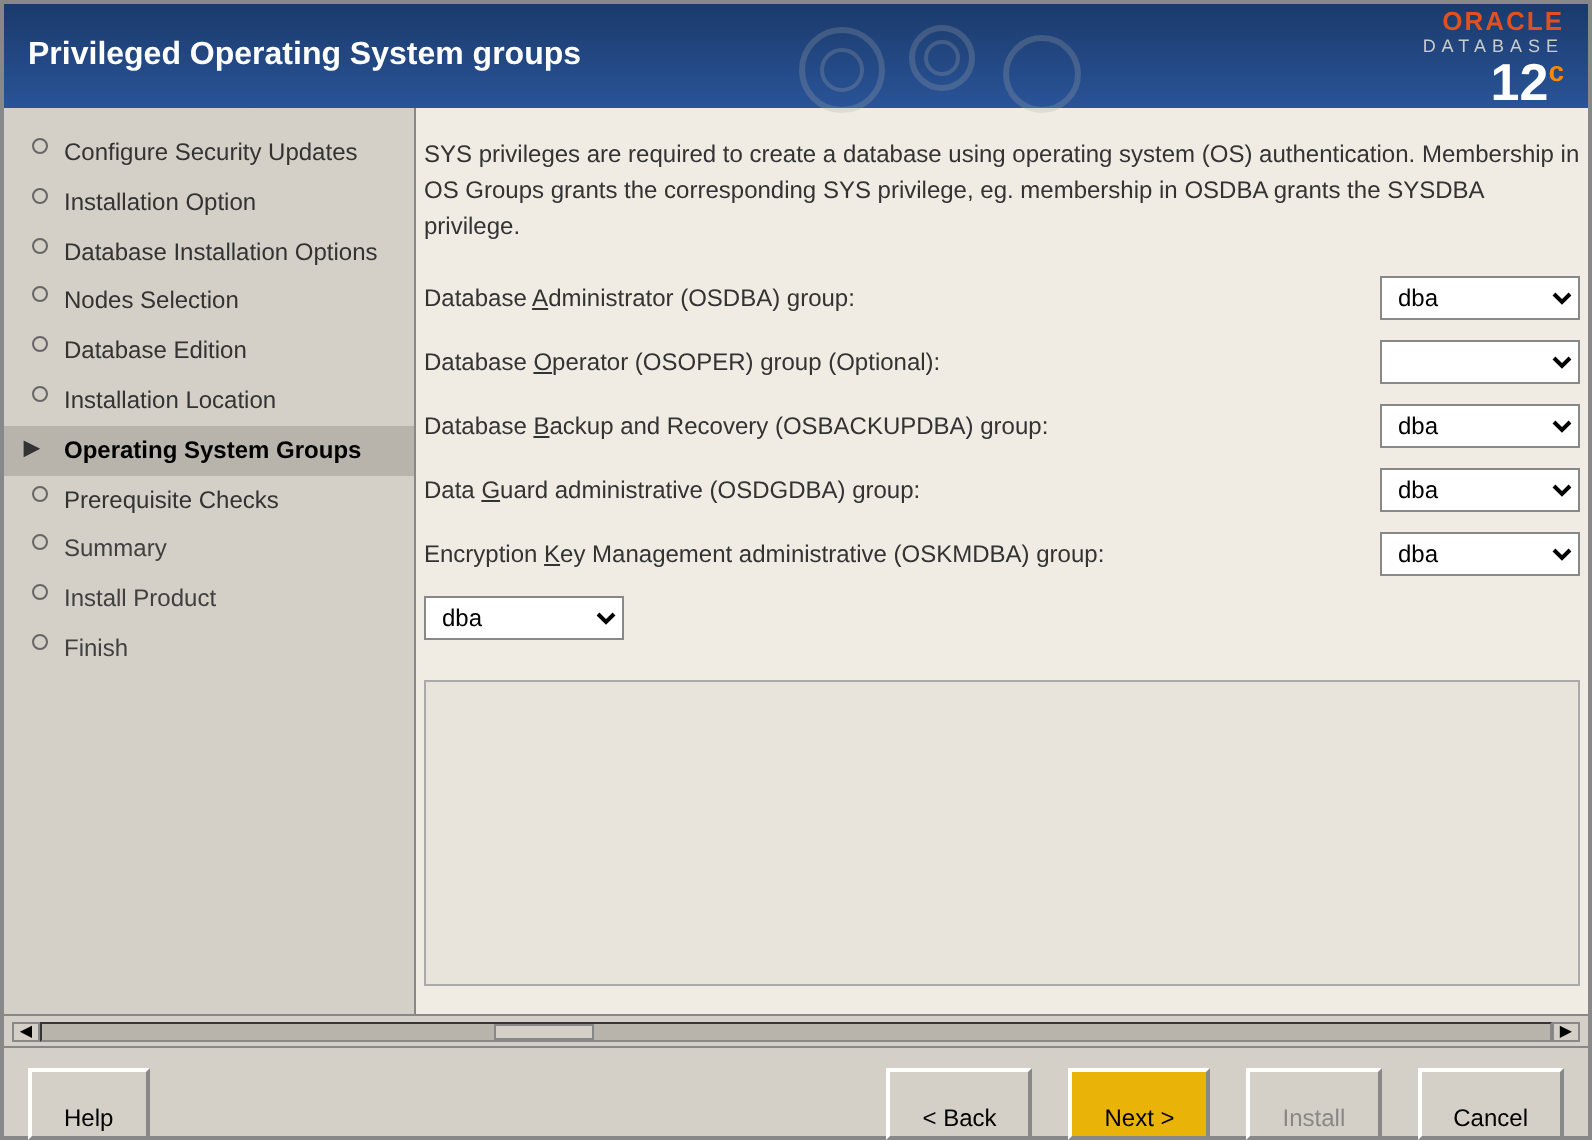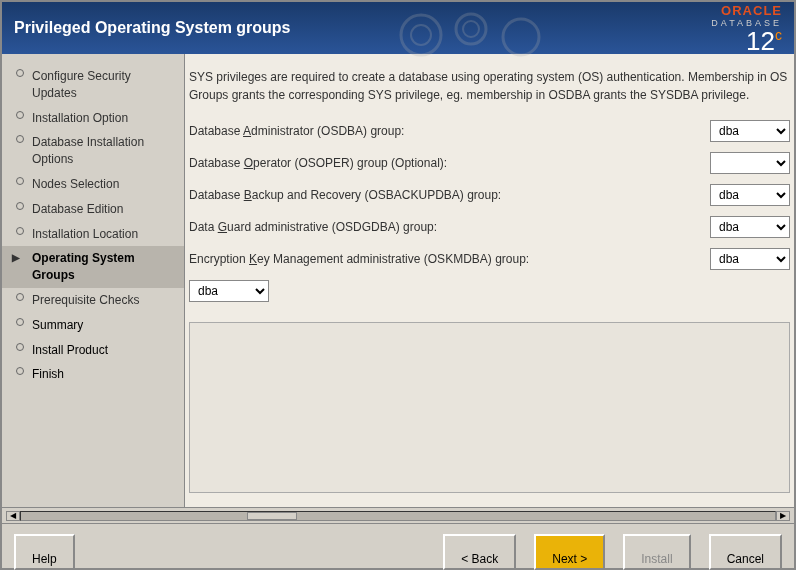--- a/index.html
+++ b/index.html
@@ -30,41 +30,41 @@
     }
     .oracle-brand {
       text-align: right;
     }
     .main-content {
       display: flex;
       flex: 1;
       overflow: hidden;
     }
     .sidebar {
-      width: 183px;
+      width: 206px;
       background: #d4d0c8;
       padding: 10px 0;
       border-right: 1px solid #888;
       overflow-y: auto;
     }
     .sidebar-item {
       padding: 4px 8px 4px 30px;
       font-size: 12px;
       color: #333;
       cursor: pointer;
       position: relative;
       line-height: 1.4;
     }
     .sidebar-item.active {
       color: #000;
       font-weight: bold;
       background: #b8b4ac;
     }
     .sidebar-item.disabled {
-      color: #000000;
+      color: #404040;
     }
     .sidebar-item .bullet {
       position: absolute;
       left: 14px;
       top: 5px;
       width: 8px;
       height: 8px;
       border-radius: 50%;
       border: 1px solid #666;
       background: #d4d0c8;
@@ -101,21 +101,21 @@
       color: #333;
     }
     .form-label span {
       text-decoration: underline;
     }
     .form-control {
       display: flex;
       align-items: center;
     }
     select {
-      width: 80px;
+      width: 100px;
       height: 22px;
       font-size: 12px;
       border: 1px solid #888;
       background: white;
       padding: 1px 4px;
     }
     .empty-area {
       flex: 1;
       margin-top: 10px;
       background: #e8e4dc;
@@ -195,21 +195,21 @@
           <circle cx="30" cy="26" r="10" fill="none" stroke="#aaa" stroke-width="2"></circle>
           <circle cx="80" cy="20" r="15" fill="none" stroke="#aaa" stroke-width="3"></circle>
           <circle cx="80" cy="20" r="8" fill="none" stroke="#aaa" stroke-width="2"></circle>
           <circle cx="130" cy="28" r="18" fill="none" stroke="#aaa" stroke-width="3"></circle>
         </svg>
       </div>
     </div>
     <div class="oracle-brand">
       <div style="color:#e05020;font-size:13px;font-weight:bold;letter-spacing:1px;">ORACLE</div>
       <div style="color:#ccc;font-size:9px;letter-spacing:3px;">DATABASE</div>
-      <div style="color:white;font-size:26px;font-weight:normal;line-height:1;">12<span style="font-size:14px;vertical-align:super;color:#ff8800;">c</span></div>
+      <div style="color:white;font-size:26px;font-weight:bold;line-height:1;">12<span style="font-size:14px;vertical-align:super;color:#ff8800;">c</span></div>
     </div>
   </div>
 
   <div class="main-content">
 
     <div class="sidebar">
       <div class="sidebar-item">
         <span class="bullet"></span>
         <span>Configure Security Updates</span>
       </div>

